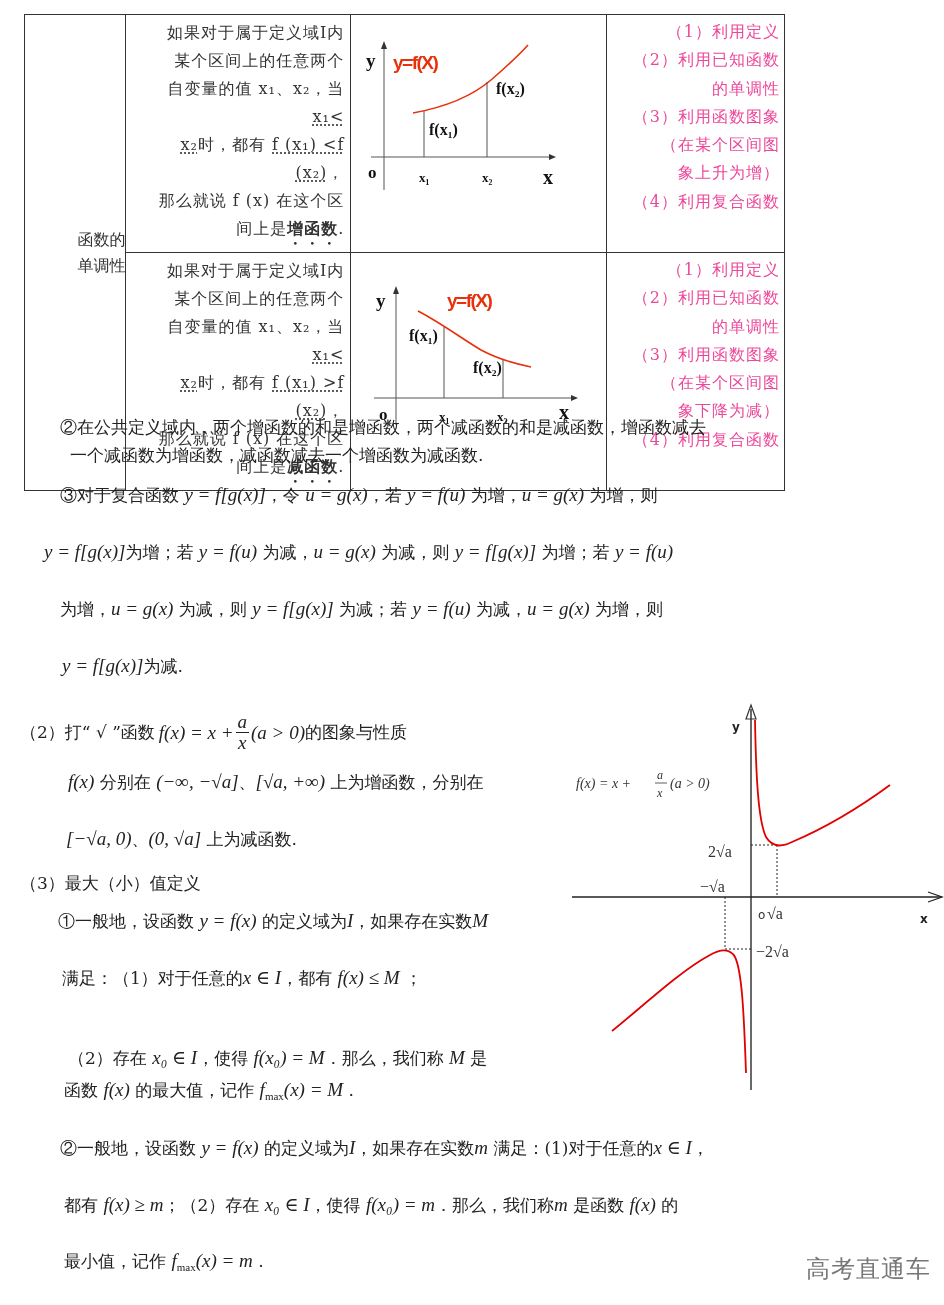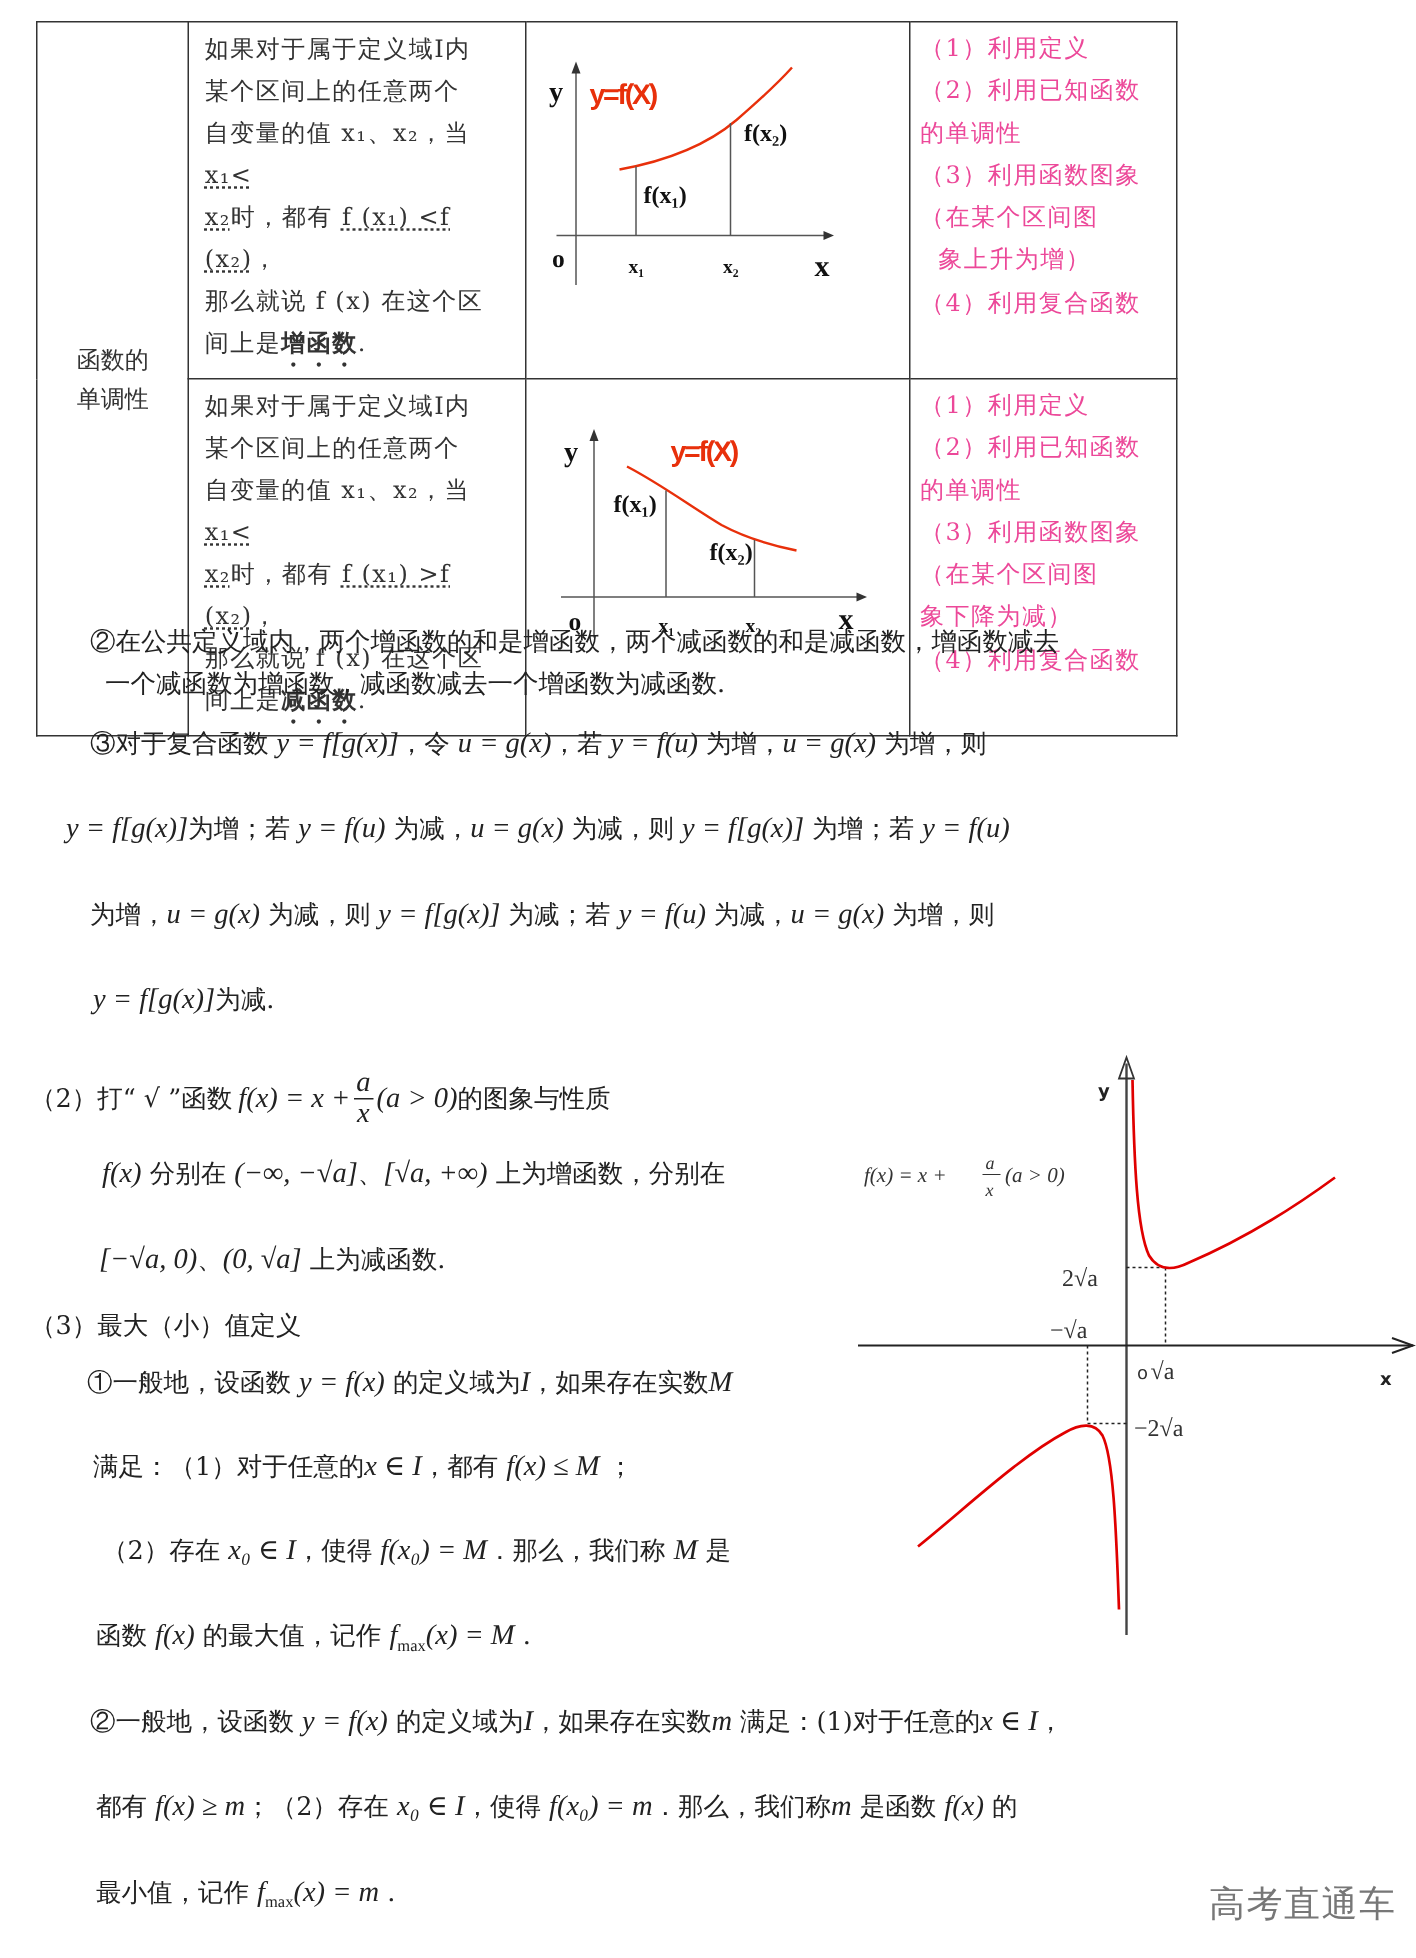--- a/index.html
+++ b/index.html
@@ -4,21 +4,21 @@
 <style>
   * { box-sizing: border-box; margin: 0; padding: 0; }
   html, body { width: 944px; height: 1305px; background: #ffffff; overflow: hidden; }
   body { position: relative; font-family: "DejaVu Serif", "Liberation Serif", serif; color: #222; }
   .abs { position: absolute; }
   .math { font-family: "Liberation Serif", "DejaVu Serif", serif; font-style: italic; }
   .up { font-style: normal; text-align: center; }
 
   
   table.mono { position: absolute; left: 24px; top: 14px; width: 761px; border-collapse: collapse; }
-  table.mono td { border: 1.5px solid #333; vertical-align: top; }
+  table.mono td { border: 1.5px solid #333; vertical-align: top; text-align: right; }
   td.label-cell { width: 102px; text-align: center; vertical-align: middle !important; font-size: 16px; line-height: 26px; color: #333; }
   td.def-cell { width: 226px; padding: 4px 6px 4px 10px; font-size: 16px; line-height: 28px; color: #333; letter-spacing: 1px; height: 200px; }
   td.graph-cell { width: 255px; position: relative; height: 200px; }
   td.method-cell { width: 178px; padding: 3px 4px 3px 6px; font-size: 16px; line-height: 28.3px; color: #ec4899; letter-spacing: 1px; }
   .dot-u { text-decoration: underline dotted; text-underline-offset: 3px; }
   .em-dot { text-emphasis: dot; -webkit-text-emphasis: dot; text-emphasis-position: under; -webkit-text-emphasis-position: under; font-weight: bold; }
   sub { font-size: 9px; }
 
   .para { position: absolute; font-size: 17px; color: #222; white-space: nowrap; }
   .mline { font-size: 19px; }
@@ -146,21 +146,21 @@
 </div>
 
 <div class="para" style="left:20px; top:872px;">（3）最大（小）值定义</div>
 
 <div class="para" style="left:58px; top:910px;">
   <span>①一般地，设函数 </span><span class="math mline">y = f(x)</span><span> 的定义域为</span><span class="math mline">I</span><span>，如果存在实数</span><span class="math mline">M</span>
 </div>
 <div class="para" style="left:62px; top:966px;">
   <span>满足：（1）对于任意的</span><span class="math mline">x ∈ I</span><span>，都有 </span><span class="math mline">f(x) ≤ M</span><span> ；</span>
 </div>
-<div class="para" style="left:68px; top:1022px;">
+<div class="para" style="left:68px; top:1046px;">
   <span>（2）存在 </span><span class="math mline">x₀ ∈ I</span><span>，使得 </span><span class="math mline">f(x₀) = M</span><span>．那么，我们称 </span><span class="math mline">M</span><span> 是</span>
 </div>
 <div class="para" style="left:64px; top:1079px;">
   <span>函数 </span><span class="math mline">f(x)</span><span> 的最大值，记作 </span><span class="math mline">f</span><sub class="up" style="font-size:11px; font-family:'Liberation Serif',serif">max</sub><span class="math mline">(x) = M</span><span> .</span>
 </div>
 
 <div class="para" style="left:60px; top:1136px;">
   <span>②一般地，设函数 </span><span class="math mline">y = f(x)</span><span> 的定义域为</span><span class="math mline">I</span><span>，如果存在实数</span><span class="math mline">m</span><span> 满足：(1)对于任意的</span><span class="math mline">x ∈ I</span><span>，</span>
 </div>
 <div class="para" style="left:64px; top:1193px;">

